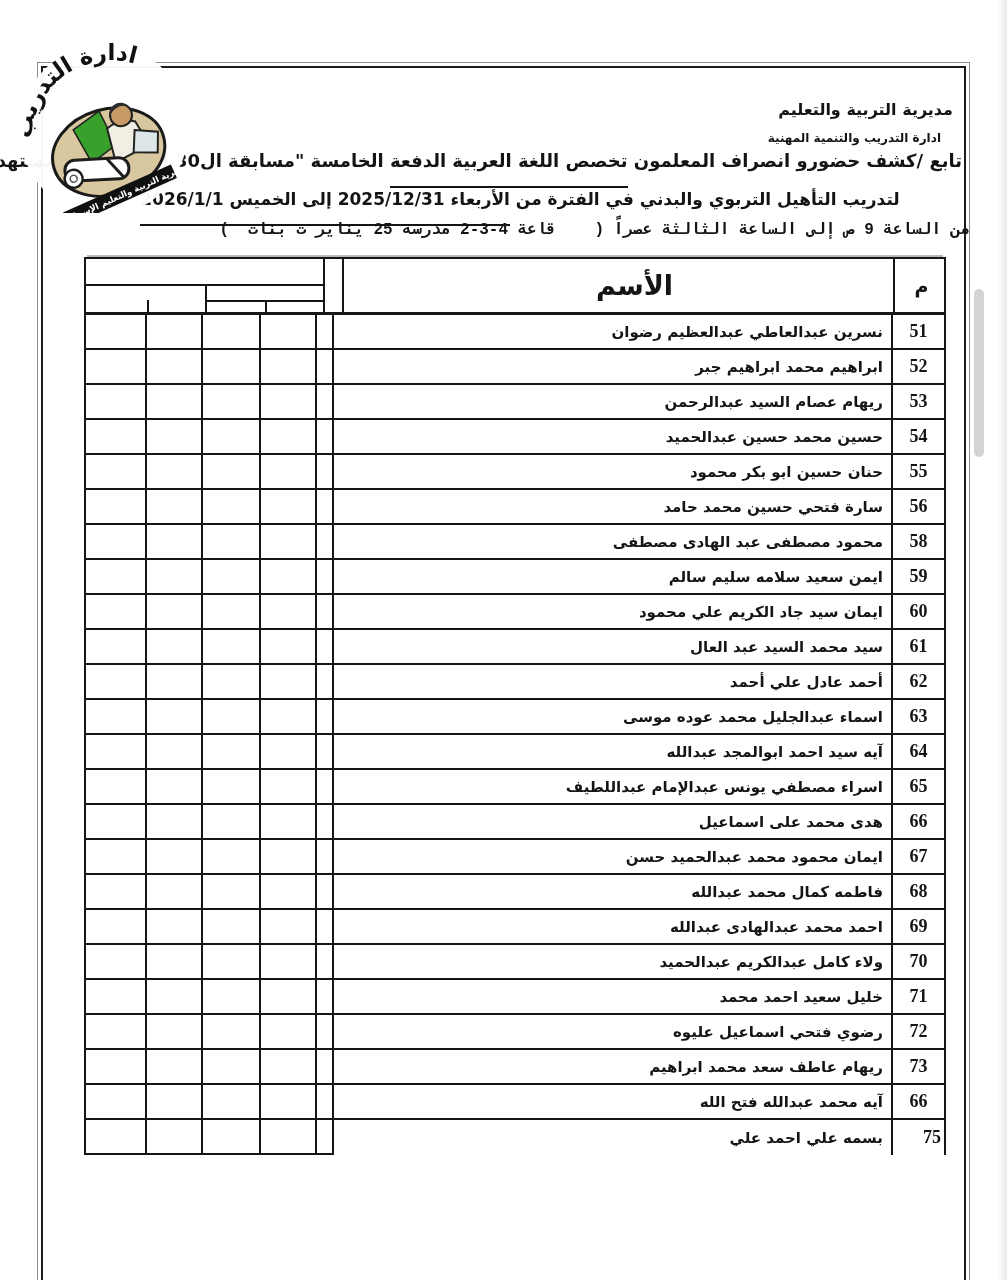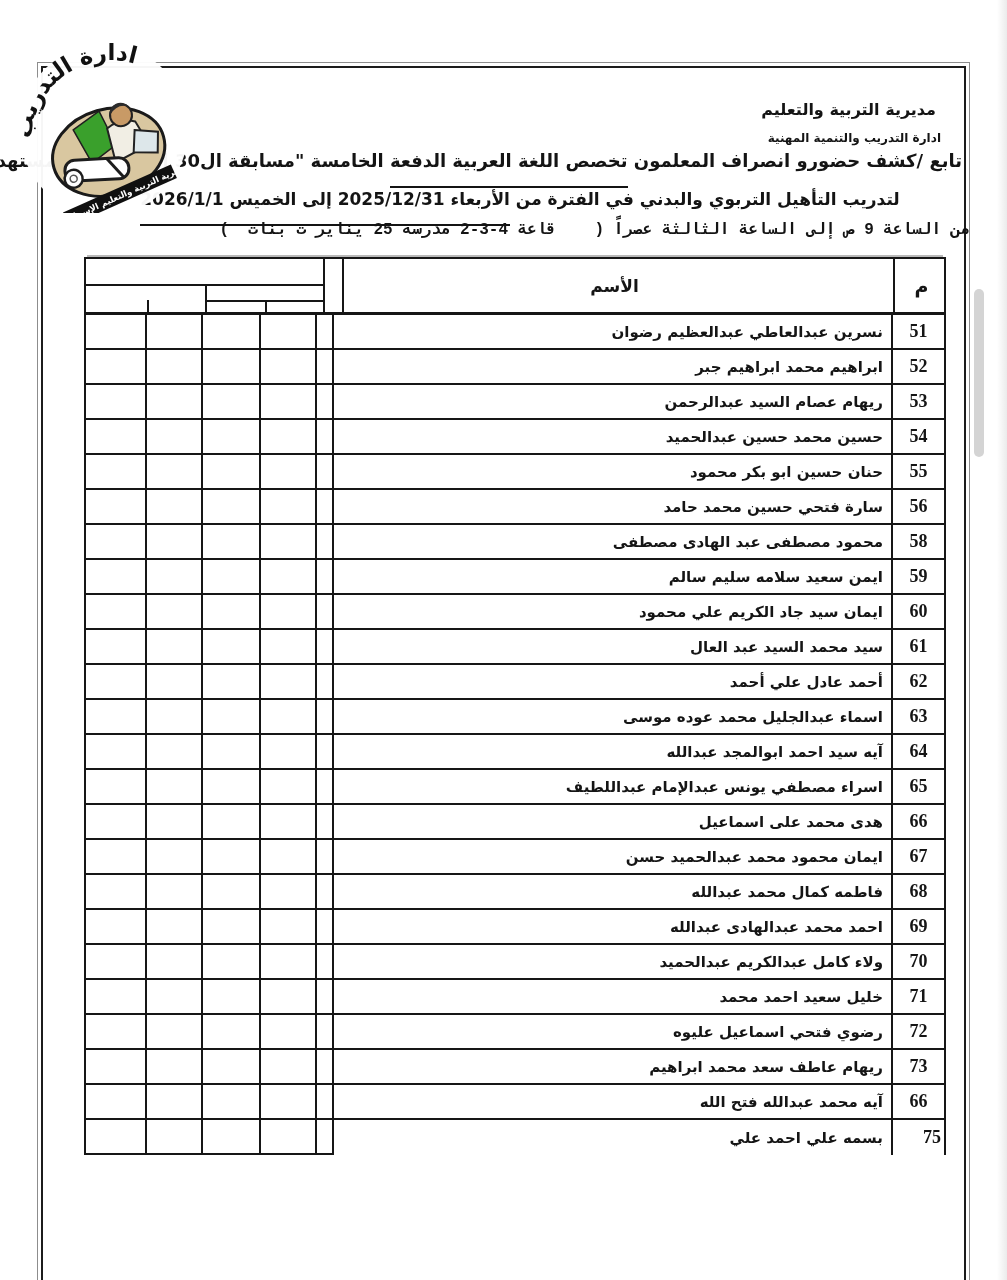--- a/index.html
+++ b/index.html
@@ -13,43 +13,43 @@
                  border:2px solid #1c1c1c; border-bottom:none; }
 
   
   .scroll-artifact { position:absolute; left:974px; top:289px; width:10px; height:168px;
                      background:#d4d4d4; border-radius:5px; }
   .edge-shade { position:absolute; right:0; top:0; width:10px; height:1280px;
                 background:linear-gradient(to right, rgba(255,255,255,0), rgba(210,210,210,.45)); }
 
   
   .hline { position:absolute; direction:rtl; white-space:pre; font-weight:bold; color:#141414; }
-  .h1 { top:100px; right:71px; font-size:16px; }
+  .h1 { top:100px; right:54px; font-size:16px; }
   .h2 { top:131px; right:66px; font-size:12px; }
   .h3 { top:150px; right:45px; font-size:18px; }
   .h4 { top:189px; left:70px; width:900px; text-align:center; font-size:17px; }
   .h5 { top:219px; left:70px; width:900px; font-size:16px;font-family:Liberation Mono, monospace; }
   .u  { border-bottom:2px solid #141414; padding-bottom:15px; }
 
   
   .sheet { position:absolute; left:84px; top:257px; width:862px;
            border:2px solid #161616; border-bottom:none;
            box-shadow:0 -5px 0 -3px #b9b9b9; background:transparent; }
   .thead { position:relative; height:56px; border-bottom:3px solid #161616; }
   .thead .vline { position:absolute; top:0; width:2px; height:100%; background:#161616; }
   .thead .vline.v-e1 { left:237px; } .thead .vline.v-e2 { left:256px; }
   .thead .vline.v-name { left:807px; }
   .thead .vline.v-c { left:119px; top:25px; height:31px; }
   .thead .vline.v-d { left:179px; top:41px; height:15px; }
   .thead .vline.v-a { left:61px;  top:41px; height:15px; }
   .thead .hlineA { position:absolute; left:0; top:25px; width:239px; height:2px; background:#161616; }
   .thead .hlineB { position:absolute; left:119px; top:41px; width:120px; height:2px; background:#161616; }
-  .th-name { position:absolute; left:254px; top:0; width:549px; height:100%;
+  .th-name { position:absolute; left:274px; top:0; width:549px; height:100%;
              display:flex; align-items:center; justify-content:center;
-             font-weight:bold; font-size:17px; }
+             font-weight:bold; font-size:27px; }
   .th-num  { position:absolute; left:809px; top:0; width:53px; height:100%;
              display:flex; align-items:center; justify-content:center;
              font-weight:bold; font-size:19px; }
 
   .row { display:flex; direction:ltr; height:35px; }
   .row > div { border-bottom:2px solid #161616; height:35px; }
   .c-sig  { width:61px; border-right:2px solid #161616; }
   .c-sig2 { width:56px; border-right:2px solid #161616; }
   .c-sig3 { width:58px; border-right:2px solid #161616; }
   .c-sig4 { width:56px; border-right:2px solid #161616; }

